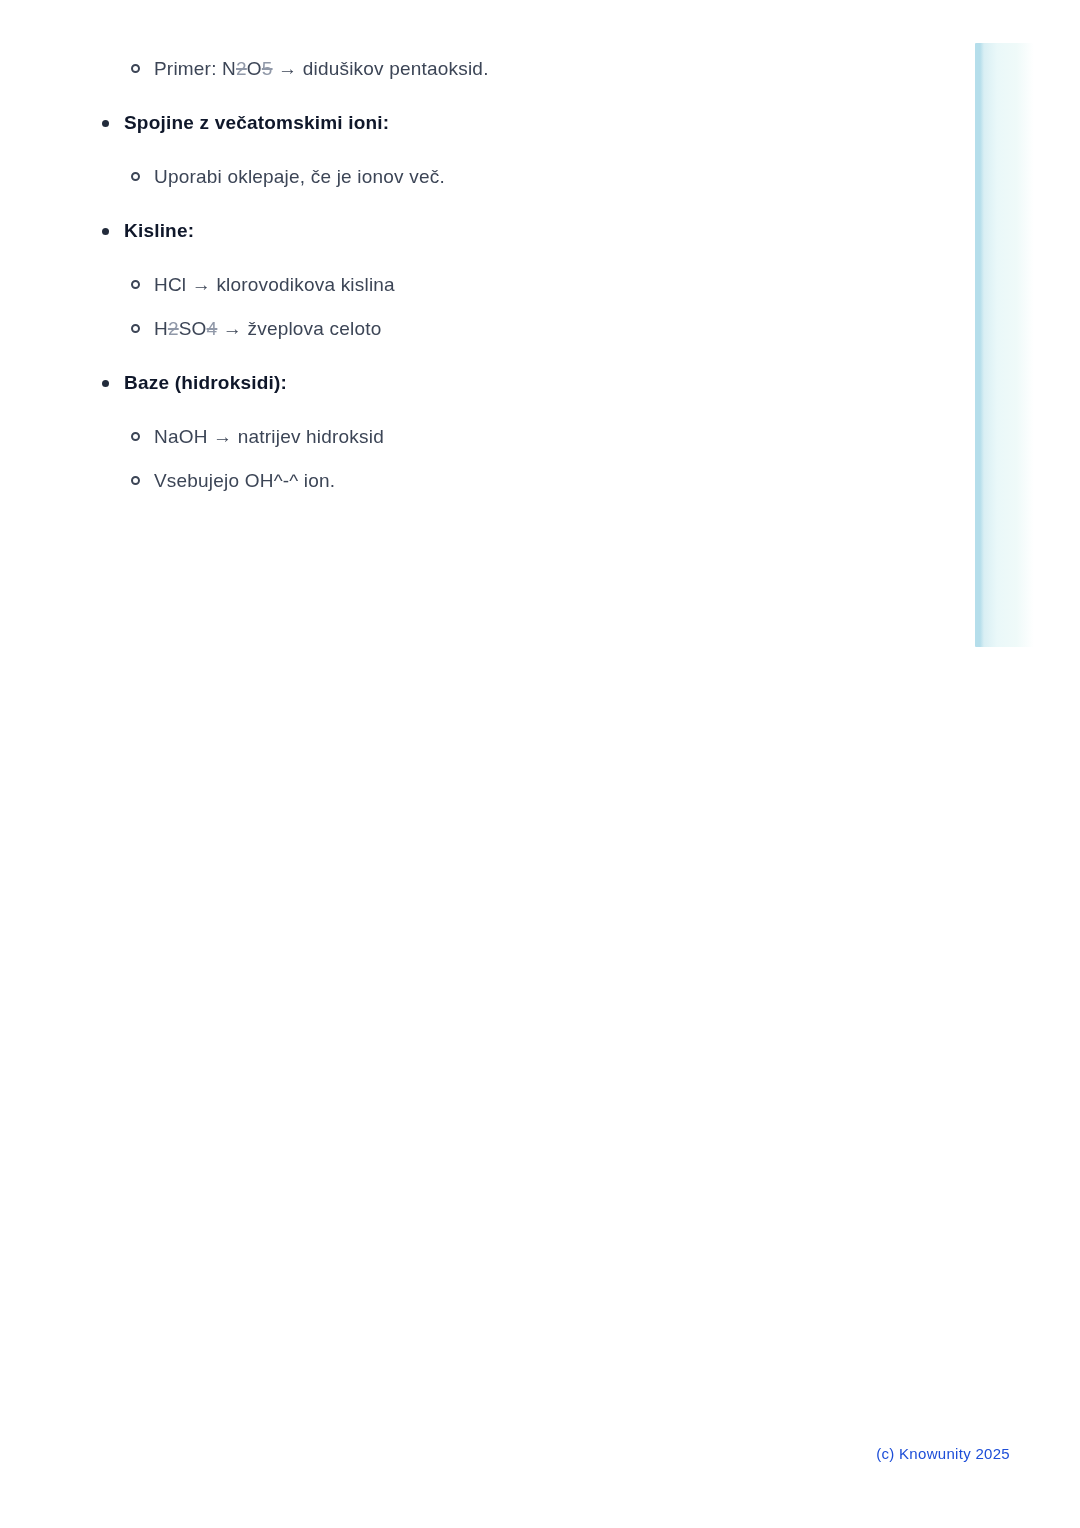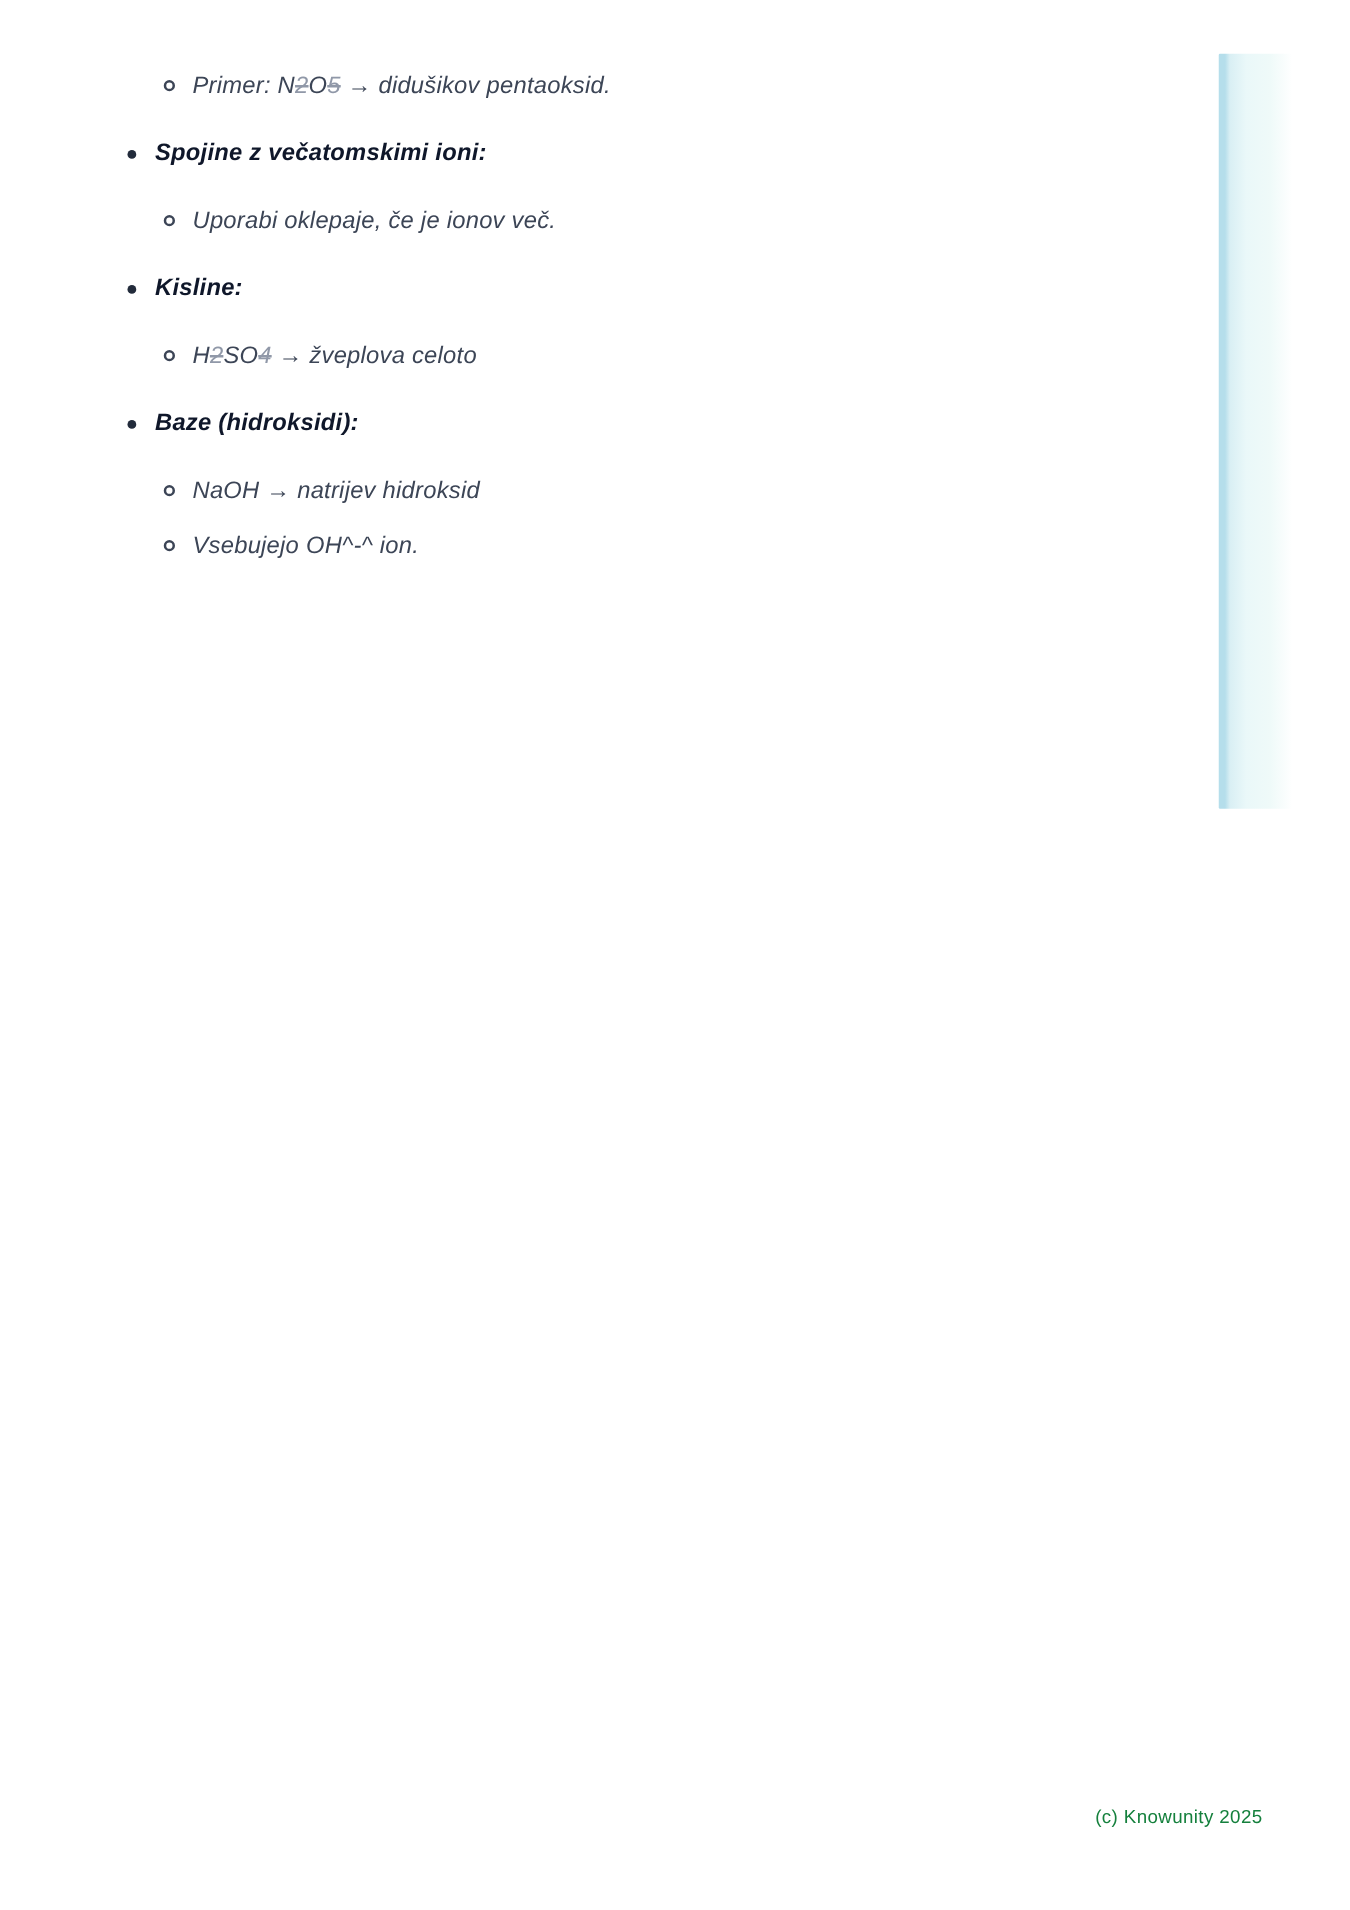--- a/index.html
+++ b/index.html
@@ -37,21 +37,20 @@
     width: 960px;
   }
   .item {
     display: flex;
     align-items: flex-start;
     line-height: 26px;
     margin-top: 28px;
     font-size: 19px;
     letter-spacing: 0.2px;
     color: #3c4556;
-    font-style: italic;
   }
   .item:first-child { margin-top: 0; }
   .lvl2 + .lvl2 { margin-top: 18px; }
 
   .lvl1 { padding-left: 102px; font-weight: bold; color: #0f172a; }
   .lvl2 { padding-left: 131px; }
 
   .bullet {
     flex: 0 0 auto;
     display: inline-block;
@@ -78,21 +77,21 @@
     text-decoration: line-through;
     text-decoration-thickness: 1.5px;
   }
 
   .footer {
     position: absolute;
     right: 70px;
     bottom: 66px;
     font-size: 15px;
     letter-spacing: 0.3px;
-    color: #15803d;
+    color: #1d4ed8;
   }
 </style>
 </head>
 <body>
 
 <div class="highlight-bar"></div>
 
 <div class="content">
     <div class="item lvl2">
       <span class="bullet"></span>
@@ -105,20 +104,24 @@
     <div class="item lvl2">
       <span class="bullet"></span>
       <span class="text"><span>Uporabi oklepaje, če je ionov več.</span></span>
     </div>
     <div class="item lvl1">
       <span class="bullet"></span>
       <span class="text"><span>Kisline:</span></span>
     </div>
     <div class="item lvl2">
       <span class="bullet"></span>
+      <span class="text"><span>HCl → klorovodikova kislina</span></span>
+    </div>
+    <div class="item lvl2">
+      <span class="bullet"></span>
       <span class="text"><span>H</span><span class="seg-struck">2</span><span>SO</span><span class="seg-struck">4</span><span> → žveplova celoto</span></span>
     </div>
     <div class="item lvl1">
       <span class="bullet"></span>
       <span class="text"><span>Baze (hidroksidi):</span></span>
     </div>
     <div class="item lvl2">
       <span class="bullet"></span>
       <span class="text"><span>NaOH → natrijev hidroksid</span></span>
     </div>

